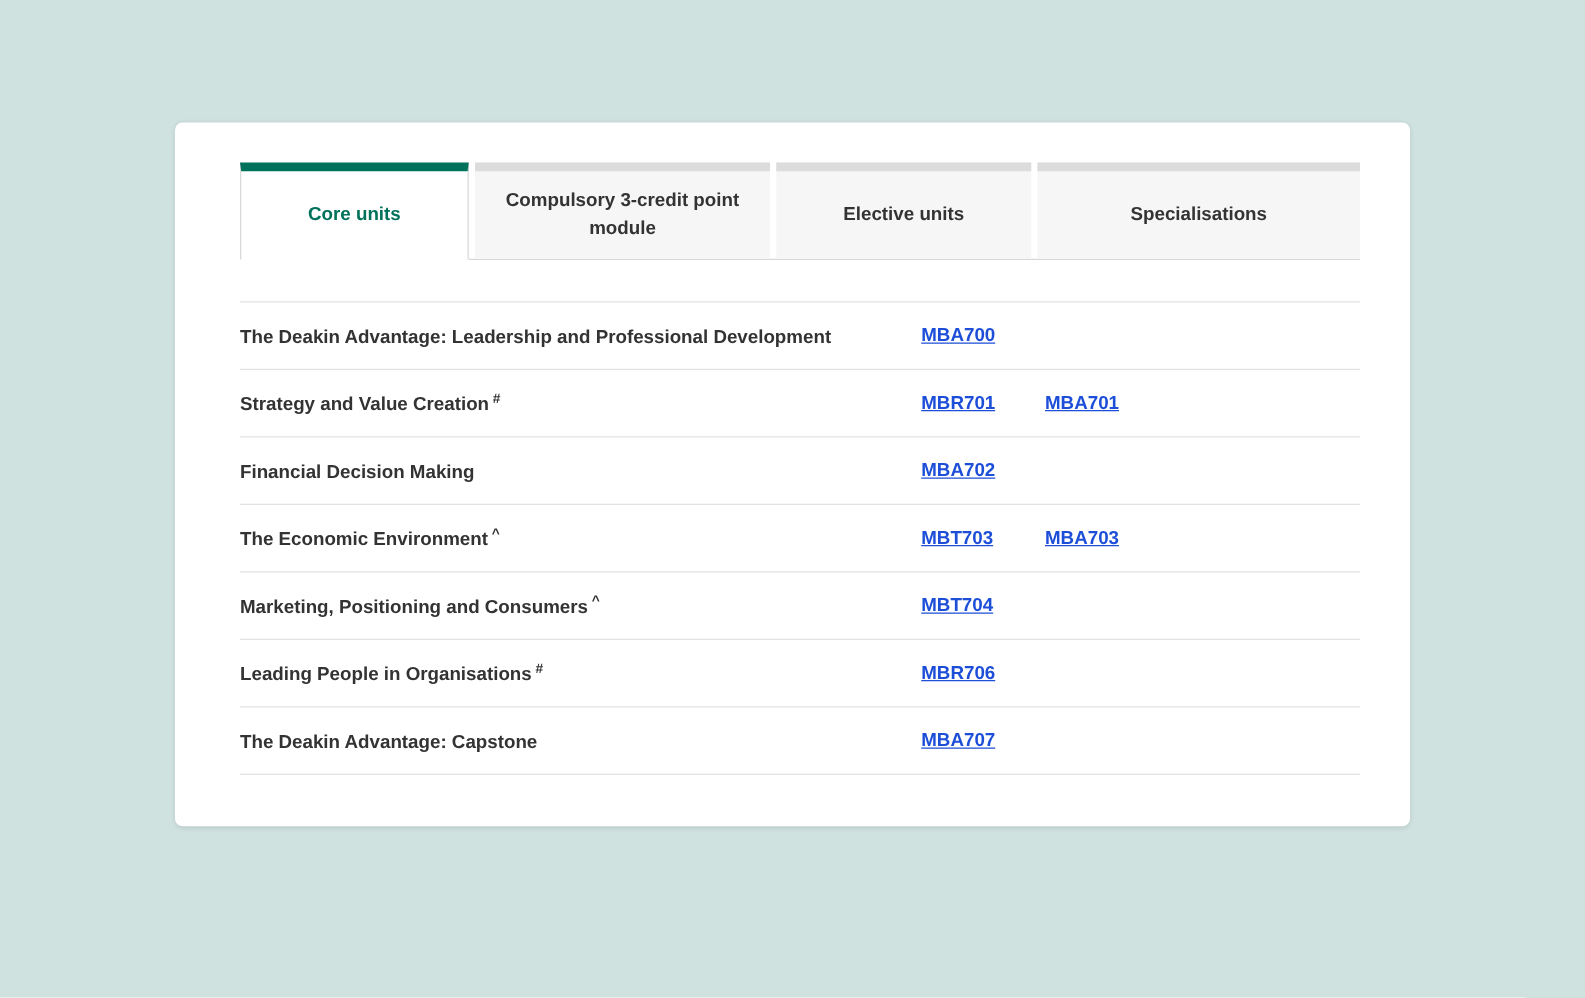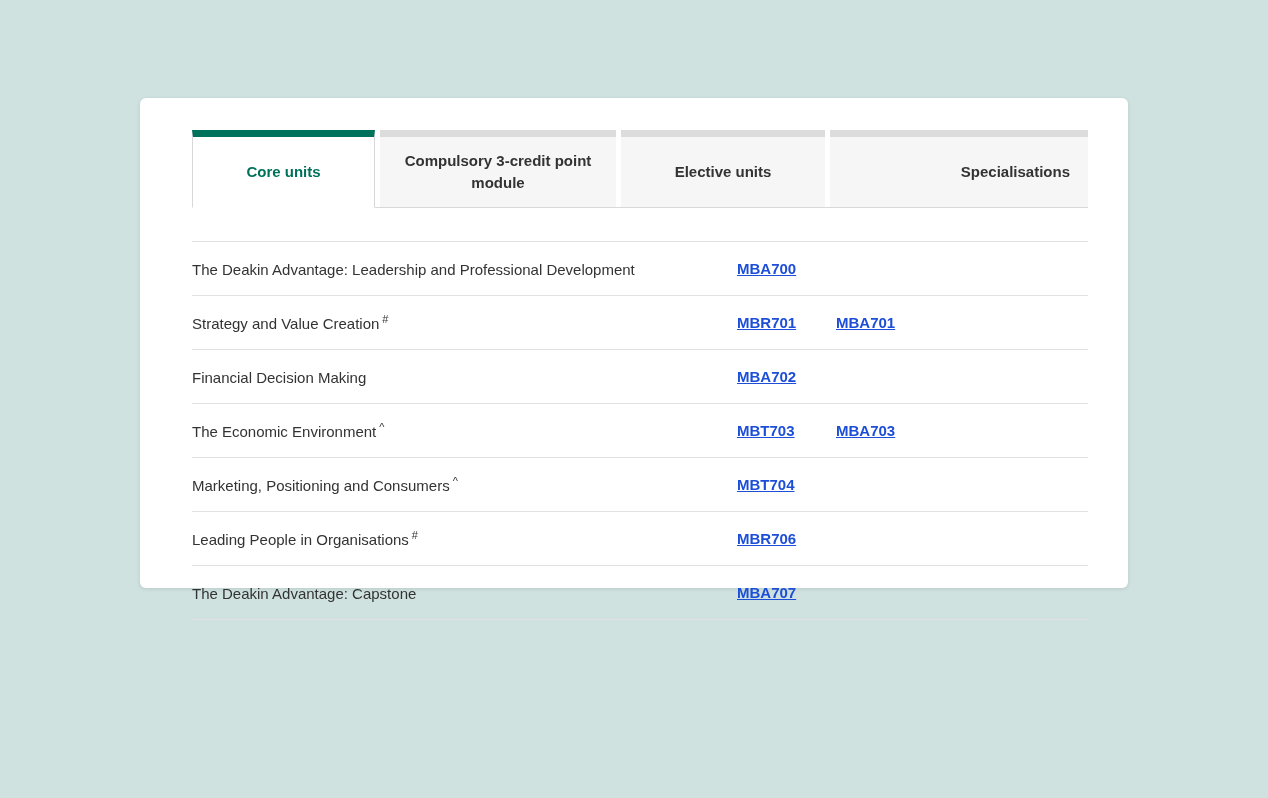--- a/index.html
+++ b/index.html
@@ -9,21 +9,21 @@
     height: 798px;
     background: #cfe2df;
     font-family: "Liberation Sans", sans-serif;
     position: relative;
   }
   .card {
     position: absolute;
     left: 140px;
     top: 98px;
     width: 988px;
-    height: 490px;
+    height: 563px;
     background: #ffffff;
     border-radius: 6px;
     box-shadow: 0 1px 4px rgba(0,0,0,0.10);
     padding: 32px 40px 4px 52px;
   }
   
   .tabs {
     display: flex;
     gap: 5px;
     border-bottom: 1px solid #d8d8d8;
@@ -40,21 +40,21 @@
     font-size: 15px;
     font-weight: bold;
     color: #333333;
     line-height: 1.45;
     cursor: pointer;
     flex: none;
   }
   .tab-1 { width: 183px; }
   .tab-2 { width: 236px; }
   .tab-3 { width: 204px; }
-  .tab-4 { width: 258px; justify-content: flex-end; }
+  .tab-4 { width: 258px; }
   .tab.active {
     background: #ffffff;
     border-top: 7px solid #00715a;
     border-left: 1px solid #d8d8d8;
     border-right: 1px solid #d8d8d8;
     border-bottom: 1px solid #ffffff;
     margin-bottom: -1px;
     height: 78px;
     color: #00715a;
   }
@@ -65,21 +65,21 @@
   }
   .row {
     display: grid;
     grid-template-columns: 545px 99px 1fr;
     align-items: center;
     height: 54px;
     border-bottom: 1px solid #e2e2e2;
   }
   .unit-name {
     font-size: 15px;
-    font-weight: normal;
+    font-weight: bold;
     color: #333333;
   }
   .unit-name sup {
     font-size: 11px;
     margin-left: 3px;
   }
   .code {
     font-size: 15px;
     font-weight: bold;
     color: #1d4ed8;

